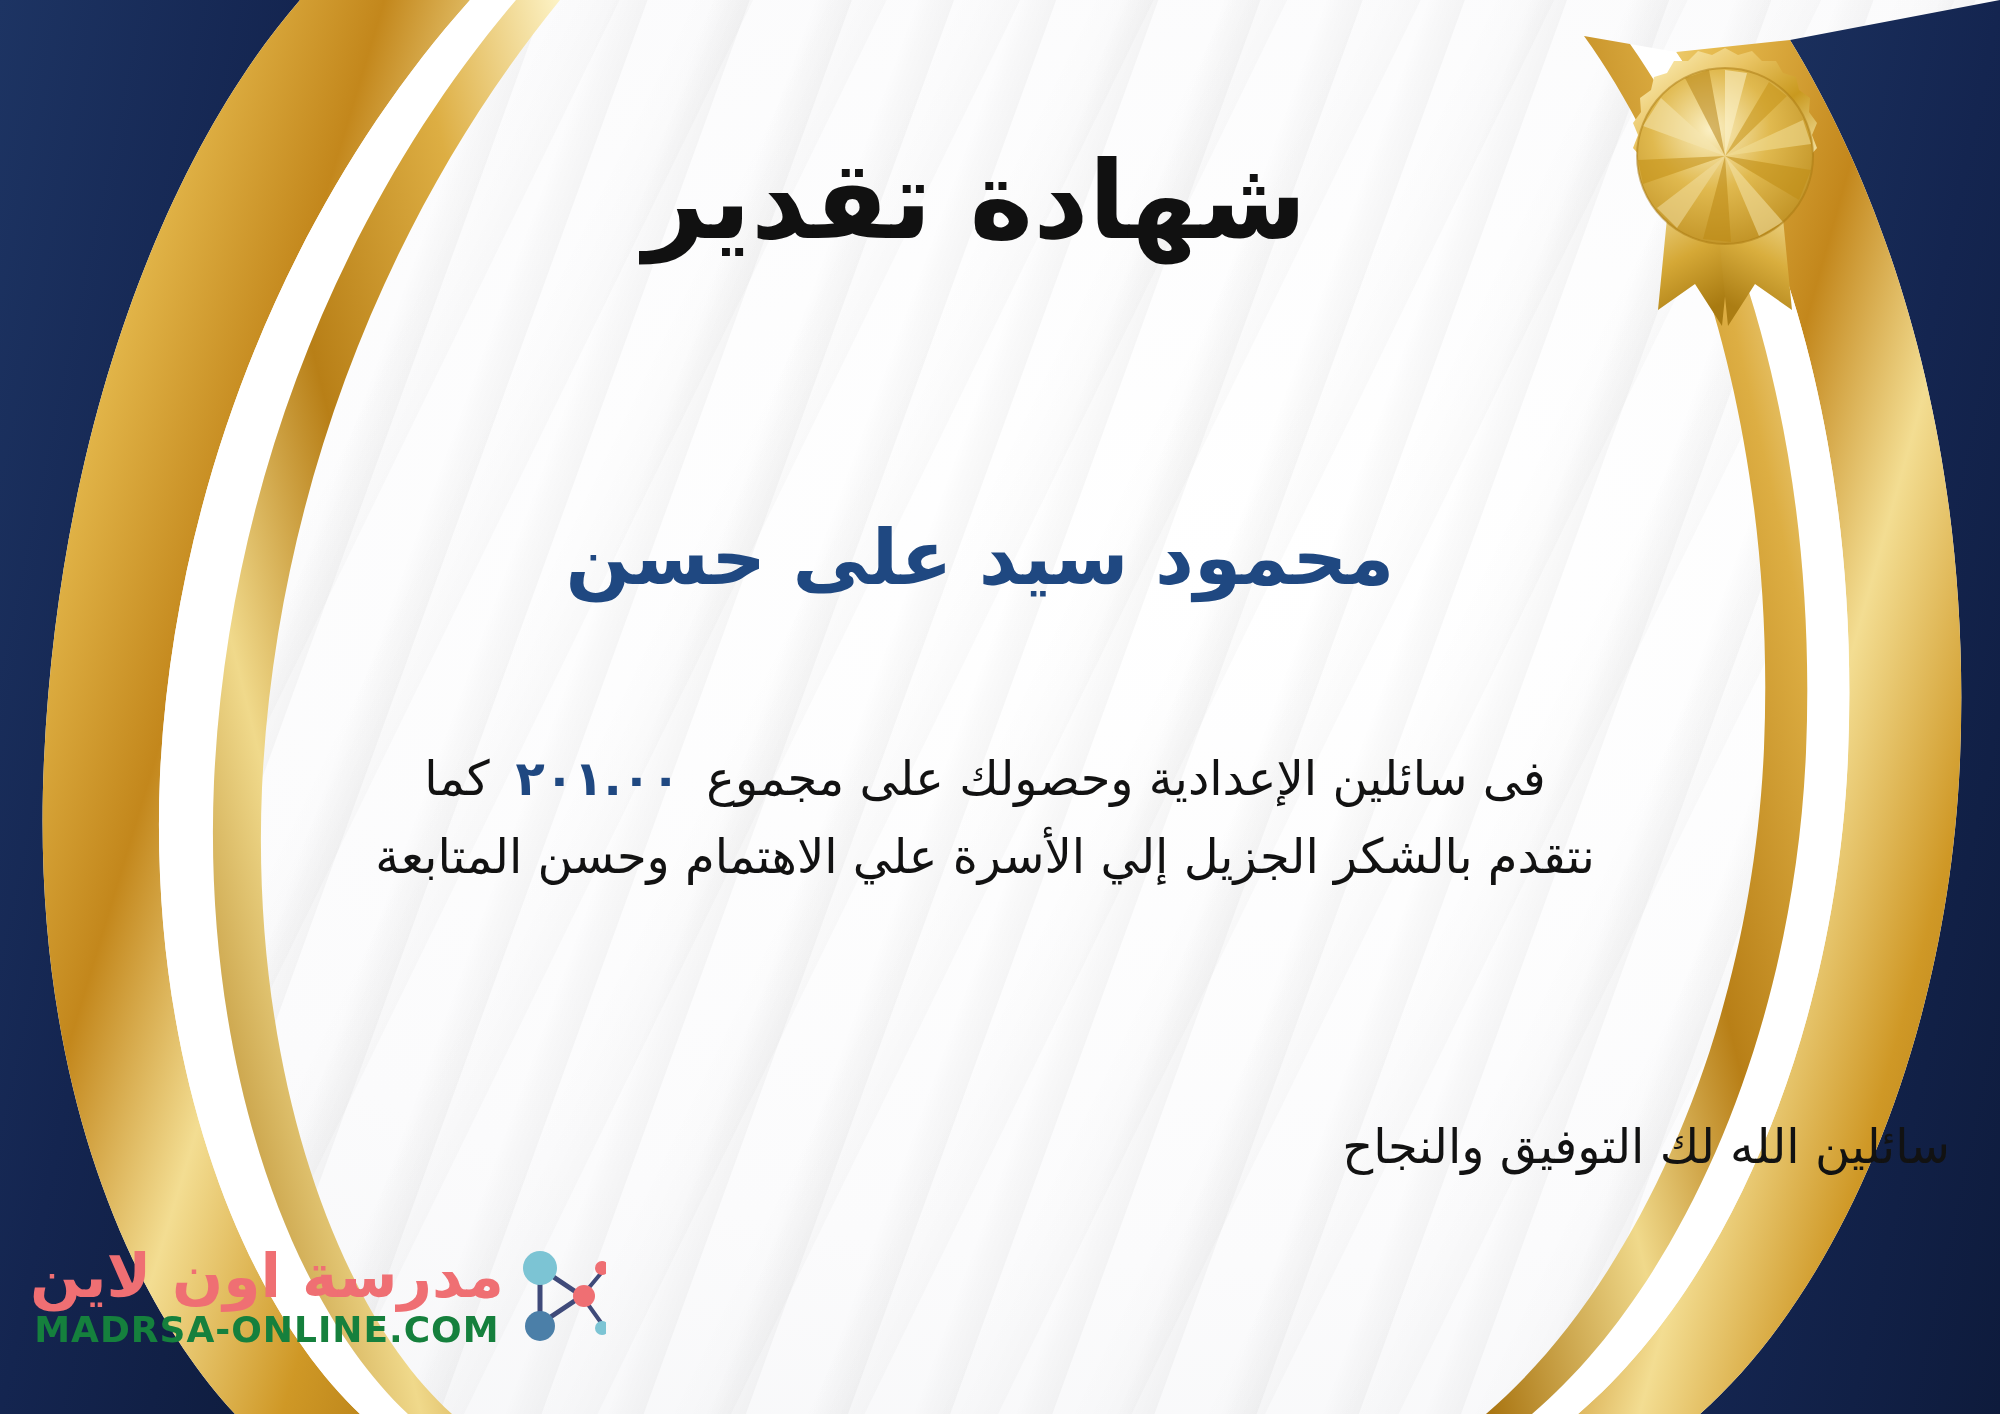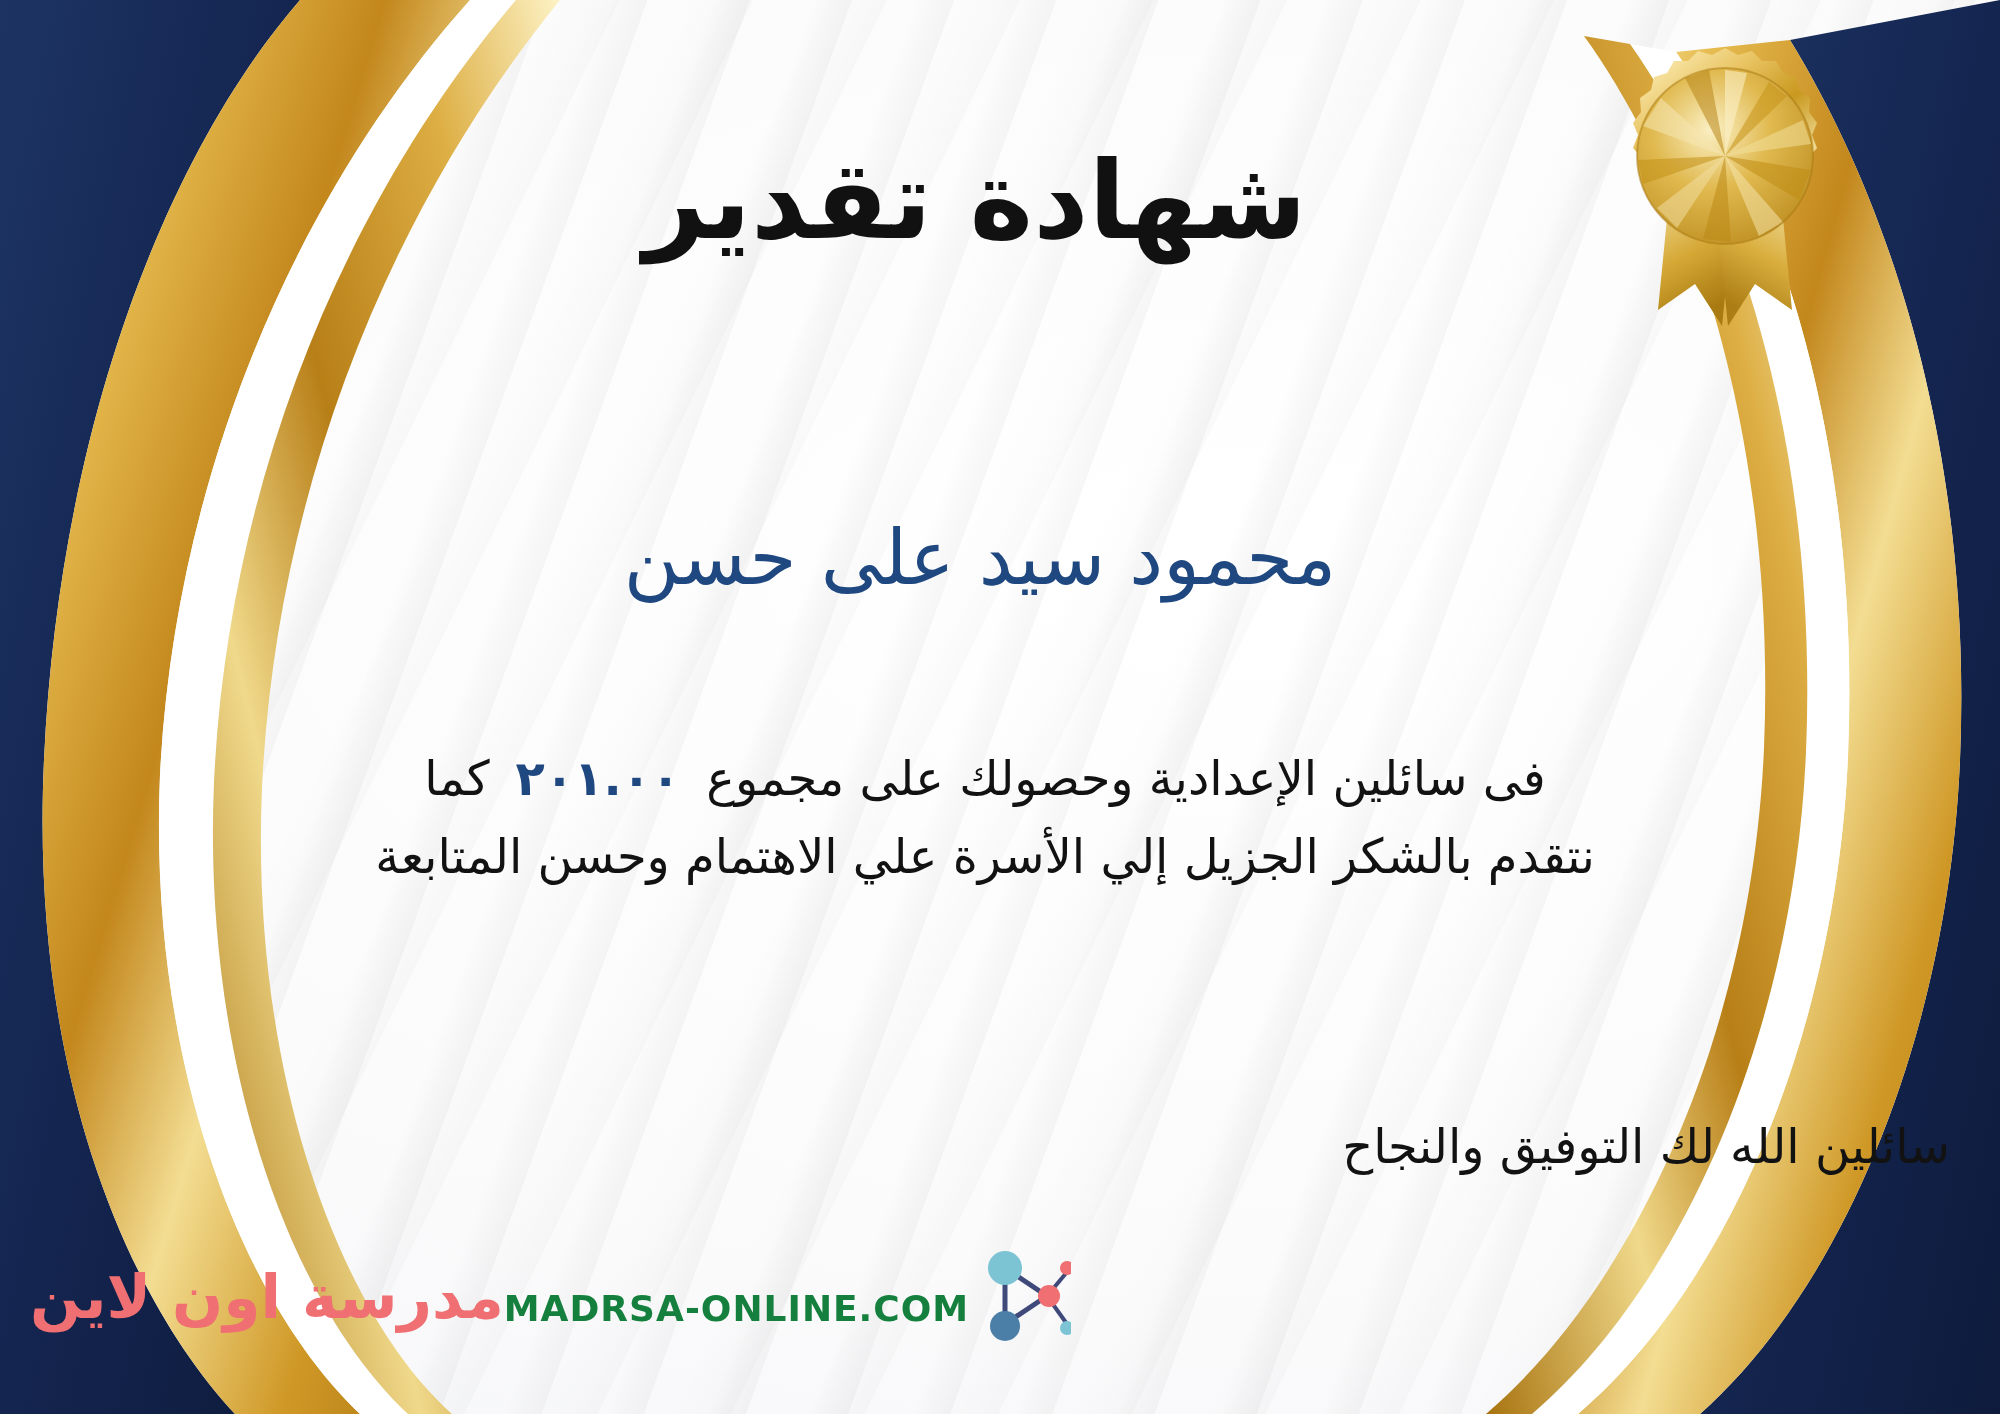--- a/index.html
+++ b/index.html
@@ -66,21 +66,21 @@
     color:#111111;
     letter-spacing:0px;
     line-height:1.1;
     direction:rtl;
   }
   .cert-name{
     position:absolute;
     top:512px;left:0;width:1960px;
     text-align:center;
     font-size:76px;
-    font-weight:400;
+    font-weight:700;
     color:#1f4881;
     direction:rtl;
     line-height:1.2;
   }
   .body-block{
     position:absolute;
     top:740px;left:20px;width:1930px;
     direction:rtl;
     text-align:center;
     color:#121212;
@@ -104,21 +104,21 @@
   }
 
   
   .logo{
     position:absolute;
     left:30px;bottom:42px;
     width:540px;height:150px;
     display:flex;align-items:center;gap:6px;
     direction:ltr;
   }
-  .logo-text{display:flex;flex-direction:row;align-items:flex-end;line-height:1;}
+  .logo-text{display:flex;flex-direction:column;align-items:center;line-height:1;}
   .logo-ar{
     font-size:60px;font-weight:700;color:#ef6f73;
     direction:rtl;letter-spacing:0px;
     white-space:nowrap;
   }
   .logo-en{
     font-size:36px;font-weight:700;color:#15803d;
     letter-spacing:1px;white-space:nowrap;margin-top:6px;
   }
   .logo-icon{width:96px;height:110px;flex:0 0 auto;}

